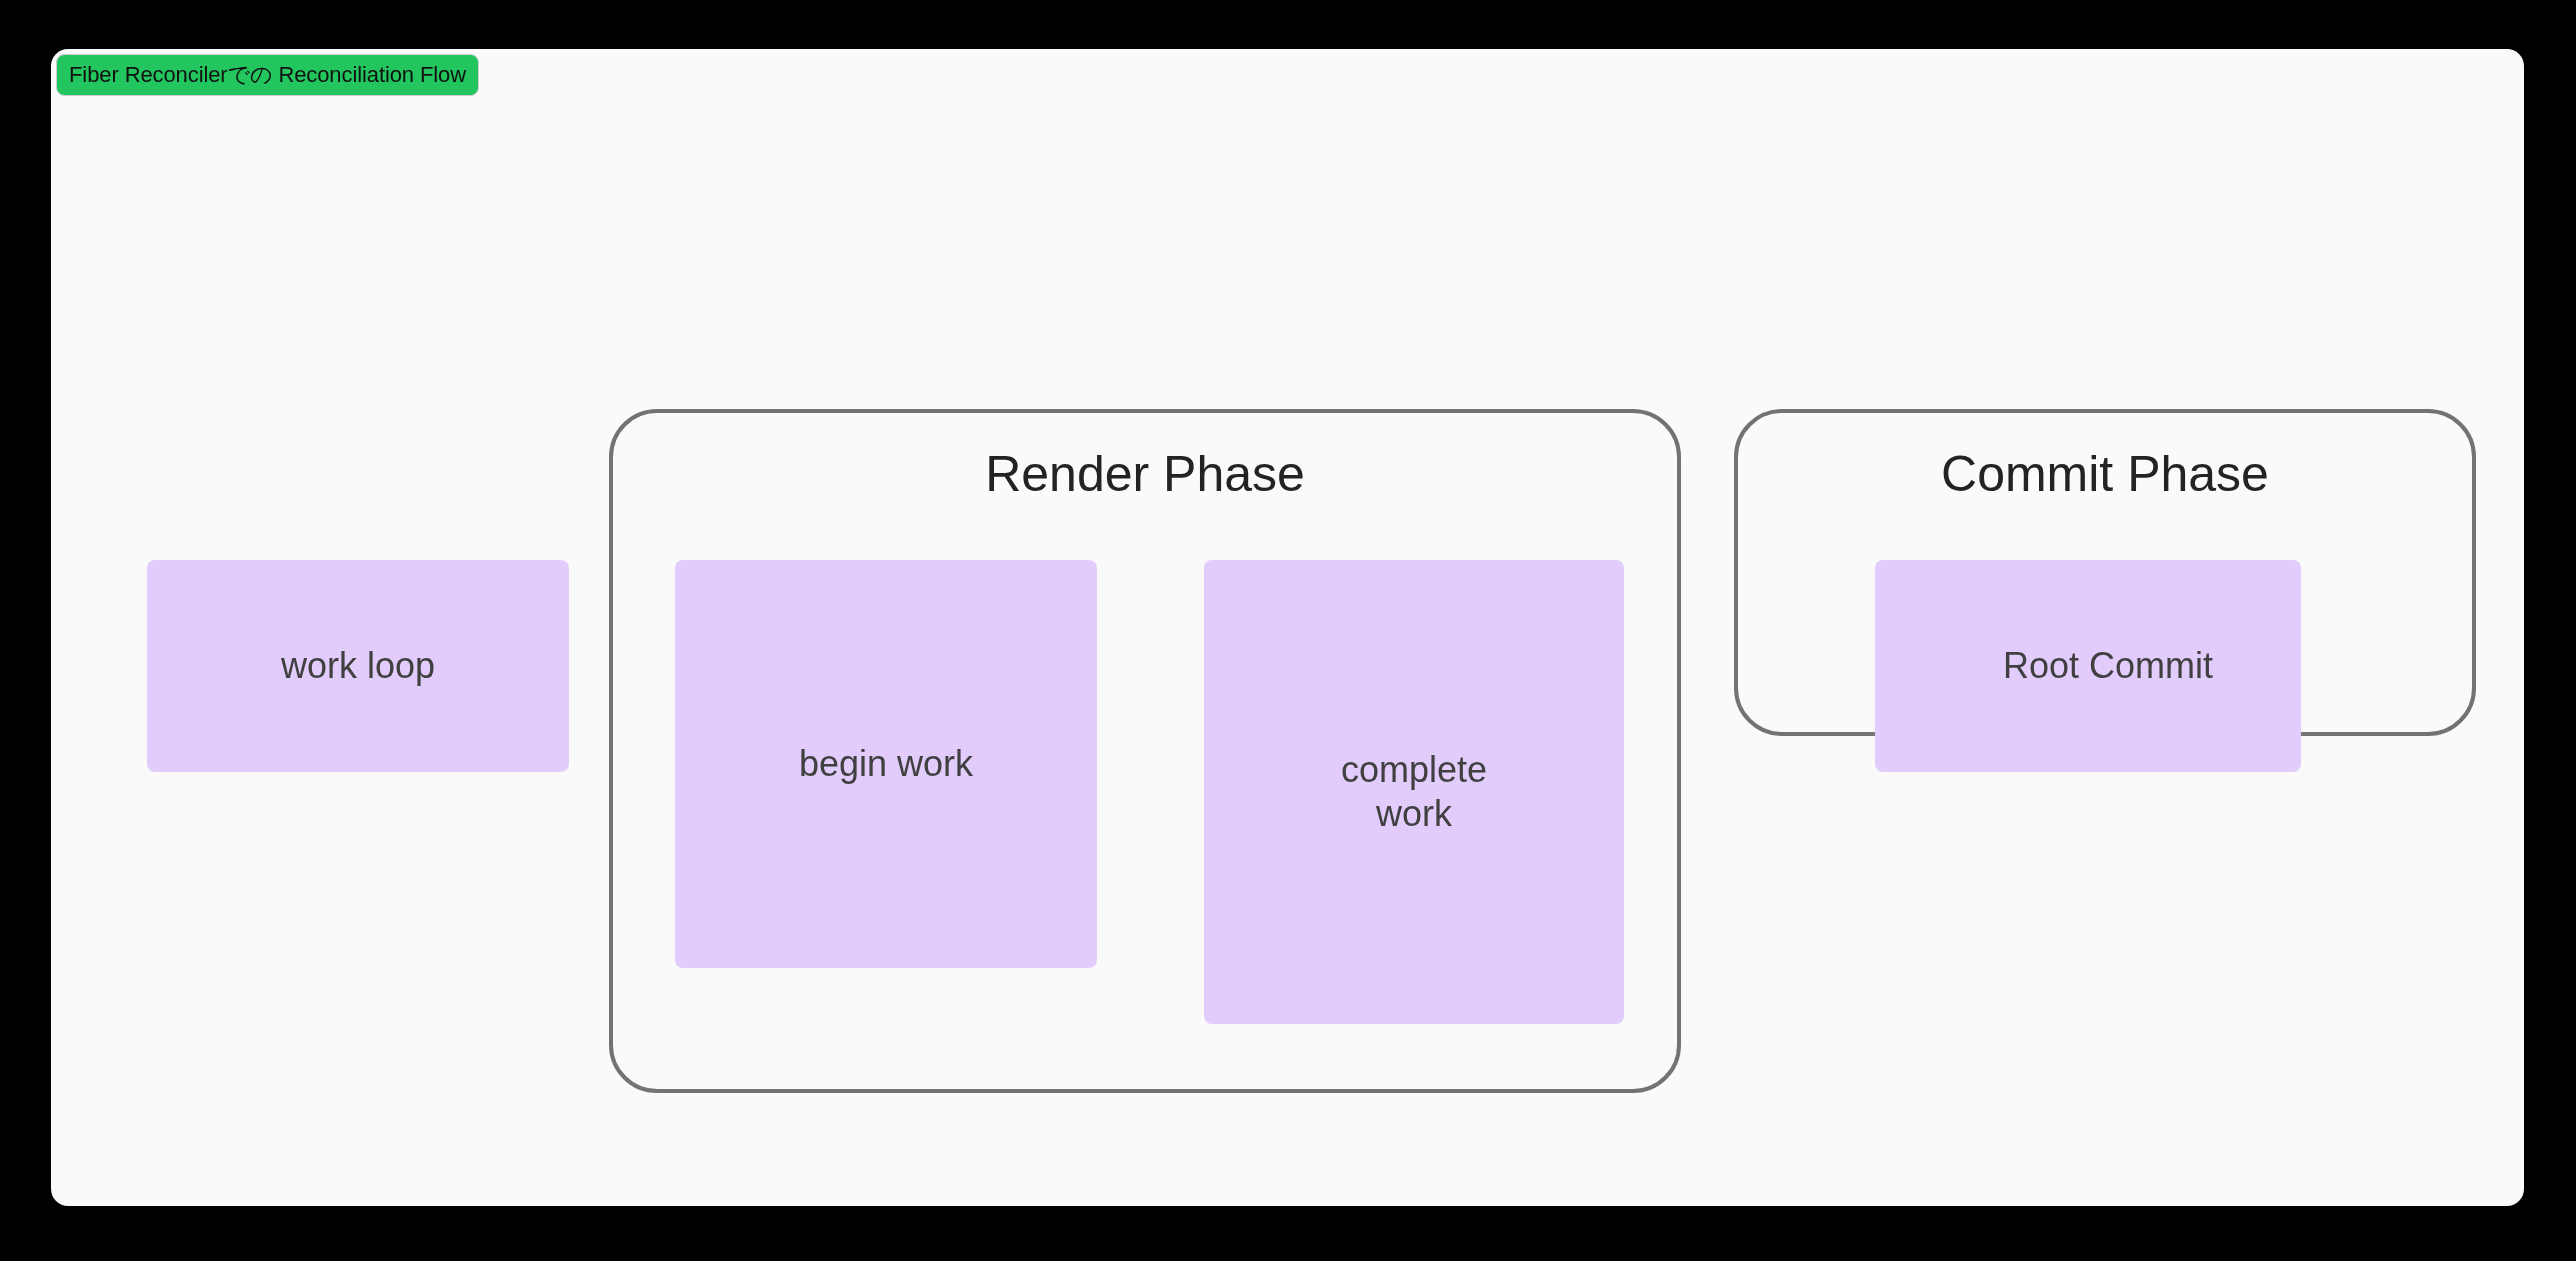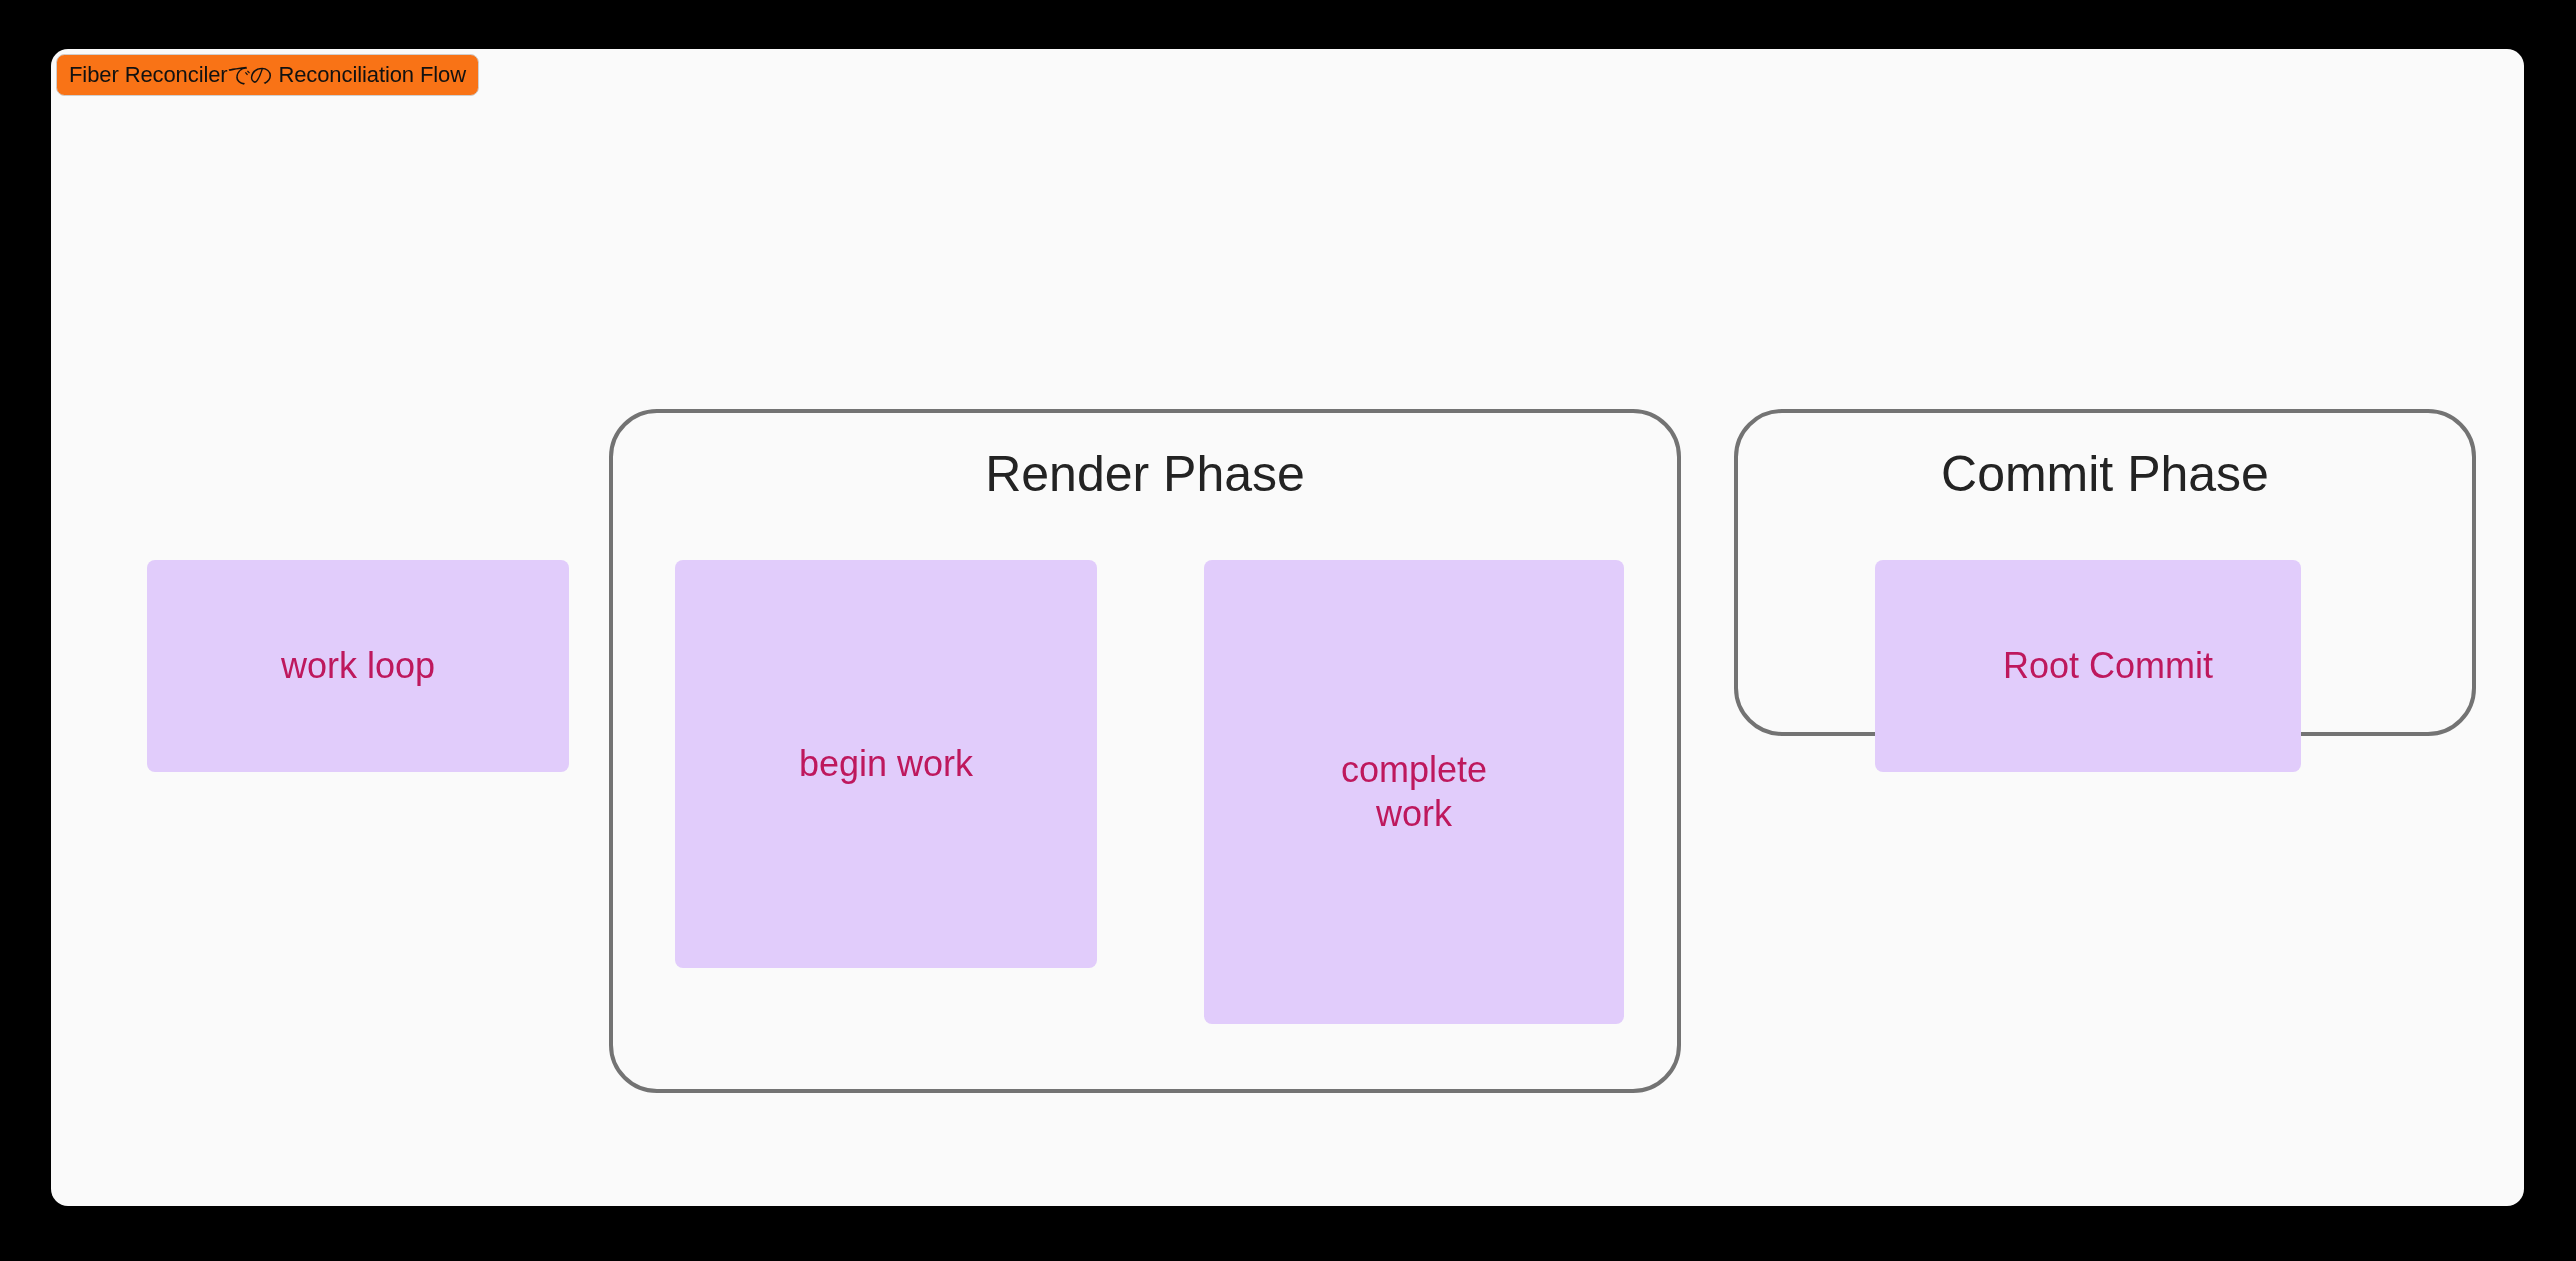--- a/index.html
+++ b/index.html
@@ -27,21 +27,21 @@
 
   
   #title-badge {
     position: absolute;
     left: 56px;
     top: 54px;
     height: 42px;
     padding: 0 12px;
     display: flex;
     align-items: center;
-    background: #f97316;
+    background: #22c55e;
     border: 1.3px solid #CFCFCF;
     border-radius: 8.6px;
     box-sizing: border-box;
     z-index: 5;
   }
   #title-badge .badge-text {
     font-size: 22px;
     color: #111111;
     white-space: nowrap;
     letter-spacing: -0.1px;
@@ -87,21 +87,21 @@
     background: #E1CCFB;
     border-radius: 8px;
     display: flex;
     align-items: center;
     justify-content: center;
     text-align: center;
     box-sizing: border-box;
   }
   .node .node-label {
     font-size: 36px;
-    color: #be185d;
+    color: #404040;
     line-height: 1.22;
     padding: 0 9.2px;
     white-space: pre-line;
   }
 
   #node-work-loop {
     left: 96px;
     top: 511px;
     width: 422px;
     height: 212px;

